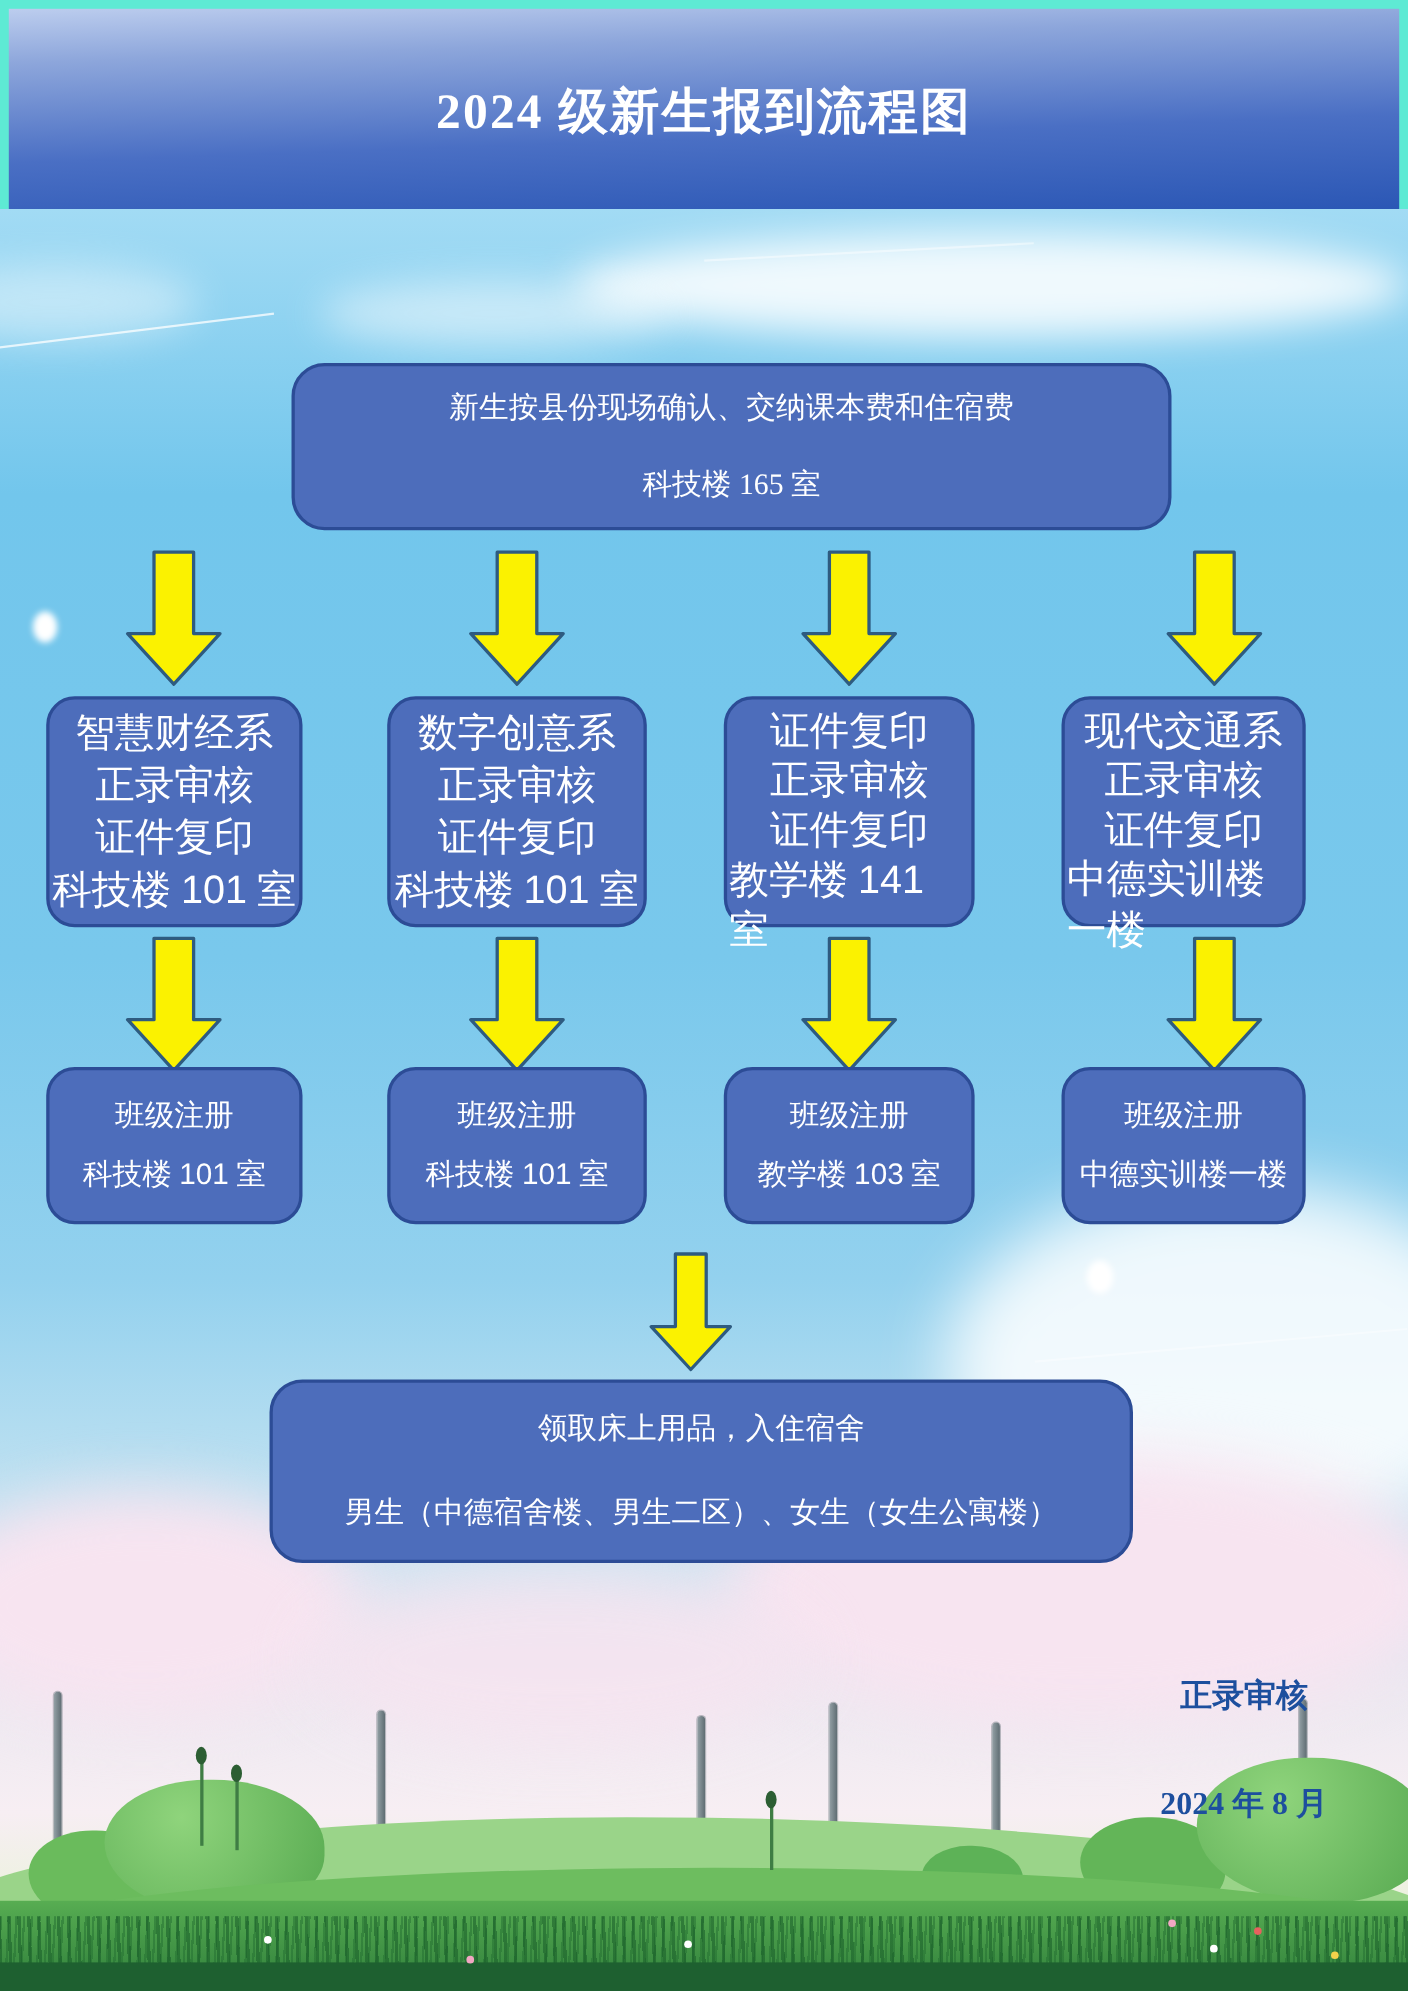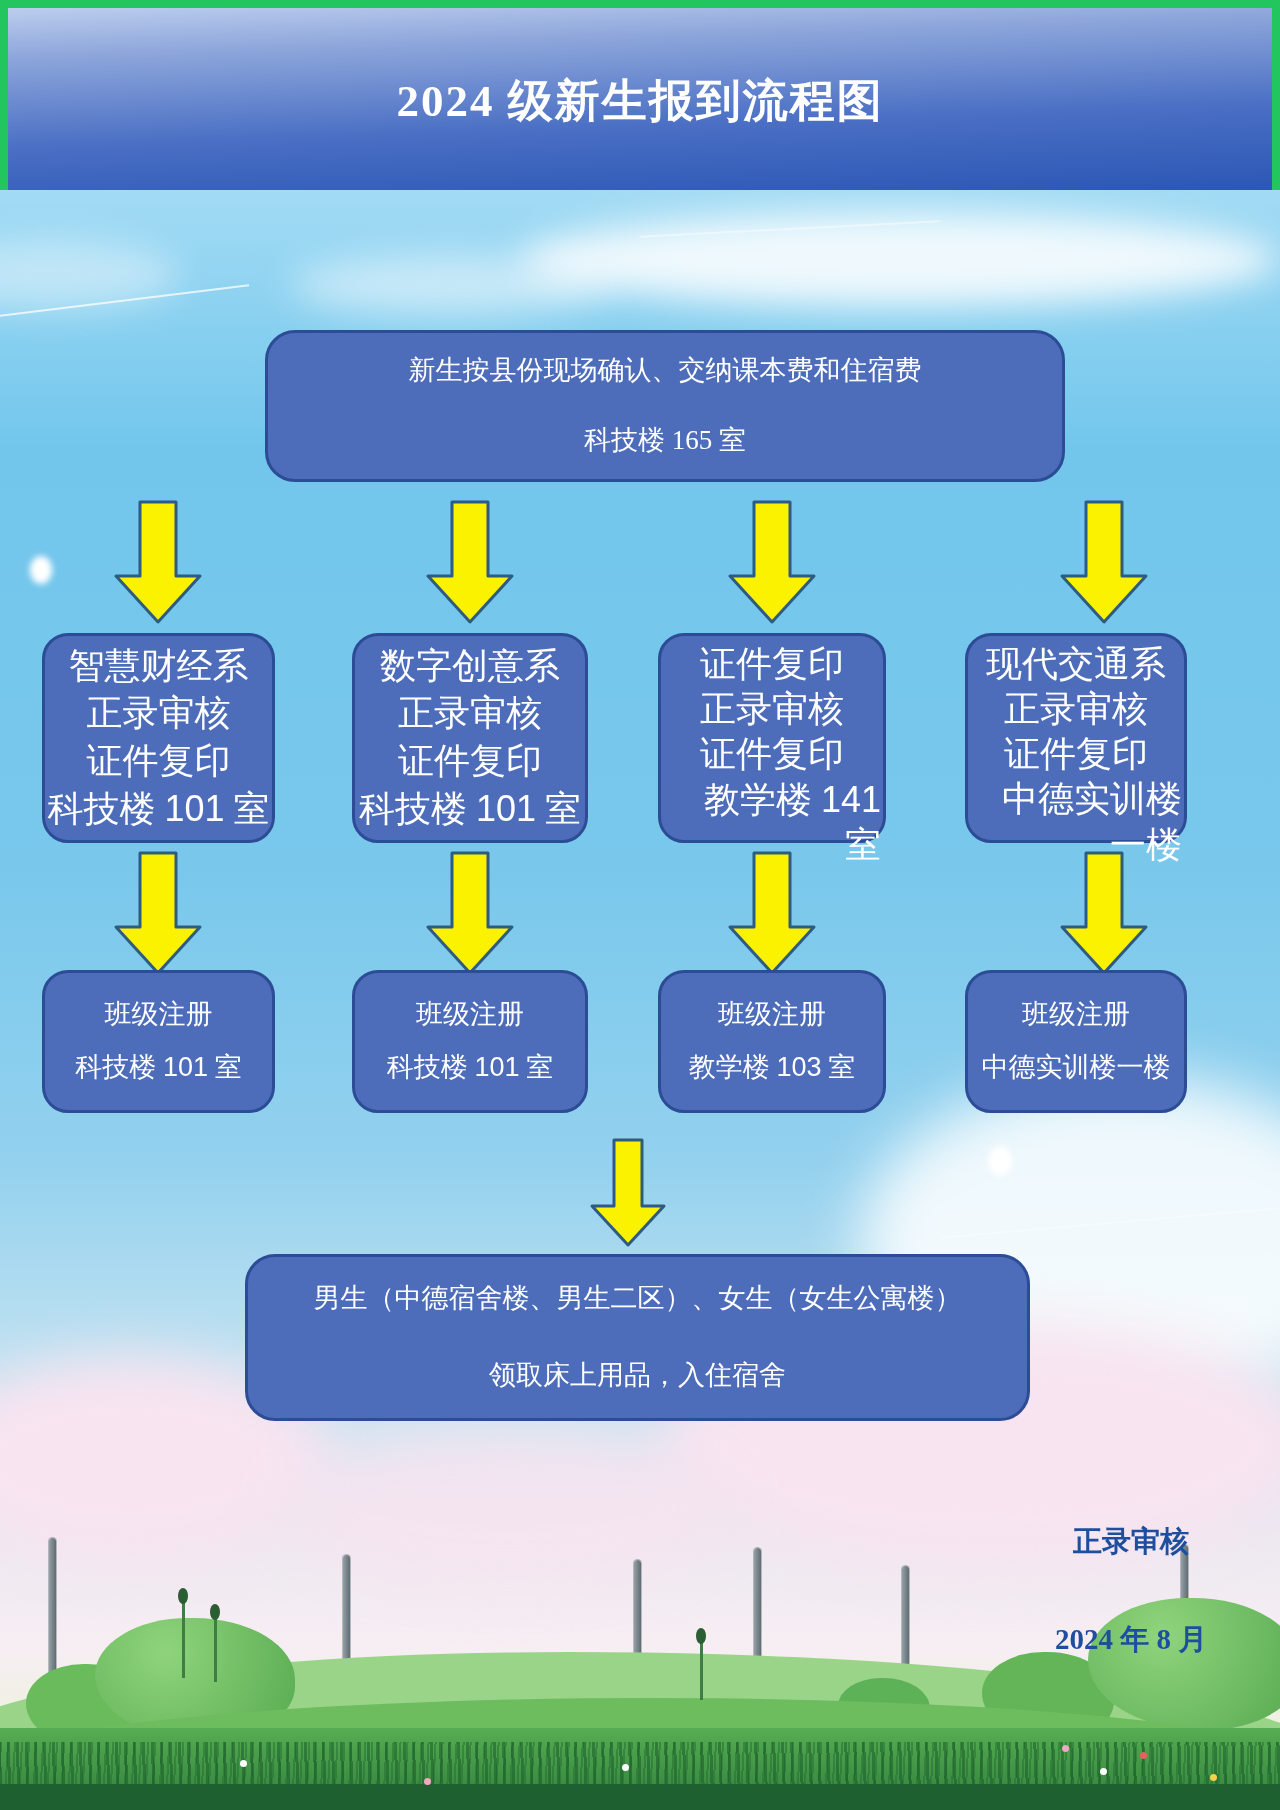--- a/index.html
+++ b/index.html
@@ -1,16 +1,16 @@
 <!DOCTYPE html>
 <html><head>
 <meta charset="utf-8">
 <style>
   html,body{margin:0;padding:0;background:#e9e9e9;}
-  .page{position:relative;width:1280px;height:1810px;background:#22c55e;overflow:hidden;
+  .page{position:relative;width:1280px;height:1810px;background:#5eead4;overflow:hidden;
         font-family:"Liberation Serif",serif;}
 
   
   .banner{position:absolute;left:8px;top:8px;width:1264px;height:182px;
           background:linear-gradient(178deg,#bccdee 0%,#8da6db 22%,#4a6fc4 62%,#2b57b5 100%);}
   .banner-title{margin:0;width:100%;line-height:186px;text-align:center;color:#ffffff;
           font-size:45px;font-weight:bold;letter-spacing:2px;font-family:"Liberation Serif",serif;}
 
   
   .sky{position:absolute;left:0;top:190px;width:1280px;height:1620px;
@@ -54,21 +54,21 @@
 
   .post{position:absolute;width:7px;background:linear-gradient(90deg,#93a0a5,#5f6d73);
         border-radius:4px 4px 0 0;box-shadow:0 0 0 1px rgba(70,85,92,.35);}
   .stalk{position:absolute;width:3px;background:#3f7d44;}
   .stalk:before{content:"";position:absolute;left:-4px;top:-12px;width:10px;height:16px;
         border-radius:50%;background:#2c5e33;}
   .flower{position:absolute;width:7px;height:7px;border-radius:50%;}
 
   
   .box{position:absolute;background:#4d6dbb;border:3px solid #2c4c96;border-radius:26px;
-       color:#ffffff;display:flex;flex-direction:column;align-items:center;text-align:right;
+       color:#ffffff;display:flex;flex-direction:column;align-items:center;text-align:left;
        line-height:1.25;}
   .start-box{left:265px;top:330px;width:800px;height:152px;font-size:27px;border-radius:30px;
        justify-content:space-between;padding:21px 10px;box-sizing:border-box;}
   .end-box{left:245px;top:1254px;width:785px;height:167px;font-size:27px;border-radius:30px;
        justify-content:space-between;padding:25px 10px;box-sizing:border-box;}
   .dept{top:633px;height:210px;font-size:36px;justify-content:space-evenly;padding:6px 2px;
        box-sizing:border-box;}
   .reg{top:970px;height:143px;font-size:27px;justify-content:space-evenly;padding:6px 2px;
        box-sizing:border-box;}
   .c1{left:42px;width:233px;} .c2{left:352px;width:236px;}
@@ -229,22 +229,22 @@
     <div><span>中德实训楼一楼</span><span class="num"></span><span></span></div>
   </div>
 
   <div class="arrow center">
     <svg viewBox="0 0 80 110">
         <polygon points="26,2 54,2 54,68 76,68 40,107 4,68 26,68" fill="#fbf200" stroke="#2e5b80" stroke-width="3" stroke-linejoin="round"></polygon>
       </svg>
   </div>
 
   <div class="box end-box">
+    <div>领取床上用品，入住宿舍</div>
     <div>男生（中德宿舍楼、男生二区）、女生（女生公寓楼）</div>
-    <div>领取床上用品，入住宿舍</div>
   </div>
 
   <div class="signature">
     <div>正录审核</div>
     <div class="date">2024 年 8 月</div>
   </div>
 
 </div>
 
 </body></html>

